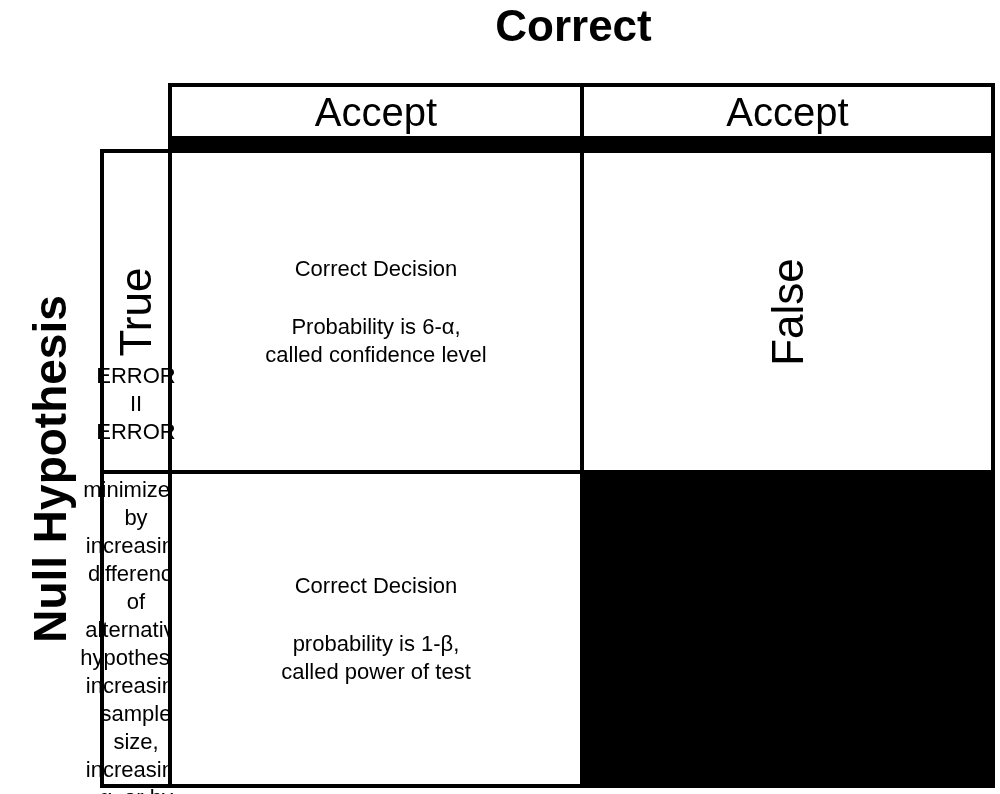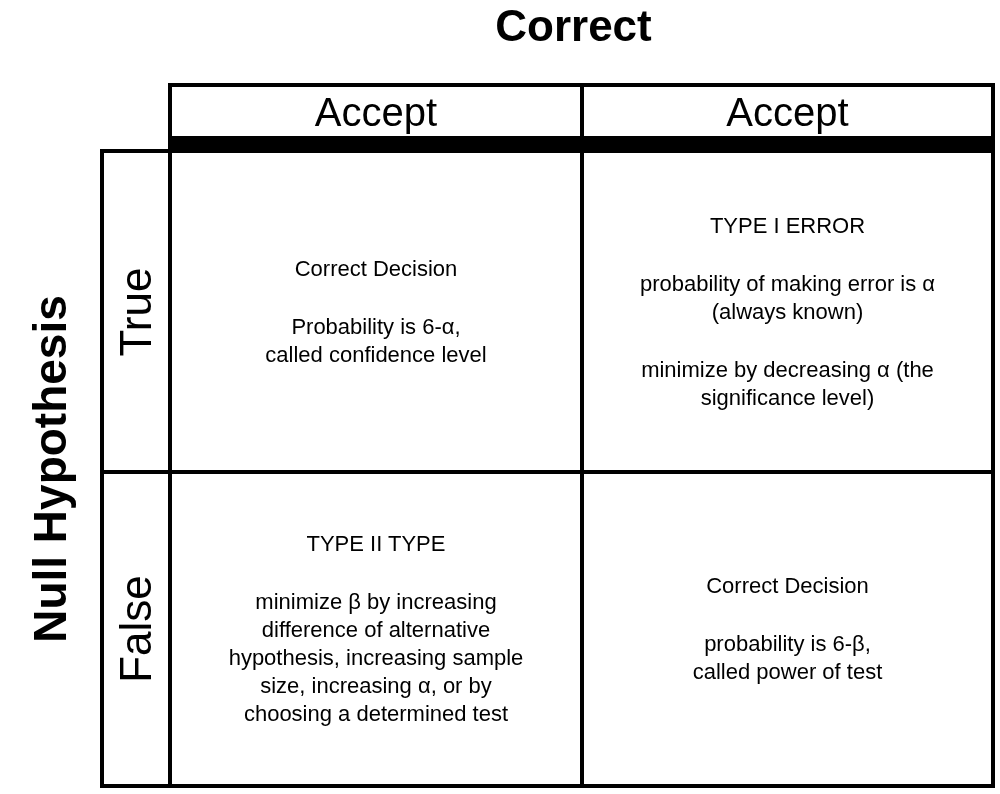--- a/index.html
+++ b/index.html
@@ -138,41 +138,34 @@
     <div class="rlabel">
       <span class="rot">True</span>
     </div>
 
     <div class="cell">
       <p>Correct Decision</p>
       <p>Probability is 6-α,
 called confidence level</p>
     </div>
 
-    <div class="cell">
-      <p>TYPE I ERROR</p>
-      <p>probability of making error is α
-(always known)</p>
-      <p>minimize by decreasing α (the
-significance level)</p>
-    </div>
 
     <div class="rlabel">
       <span class="rot">False</span>
     </div>
 
     <div class="cell">
-      <p>TYPE II TYPE</p>
+      <p>ERROR II ERROR</p>
       <p>minimize β by increasing
 difference of alternative
 hypothesis, increasing sample
 size, increasing α, or by
 choosing a determined test</p>
     </div>
 
     <div class="cell">
       <p>Correct Decision</p>
-      <p>probability is 6-β,
+      <p>probability is 1-β,
 called power of test</p>
     </div>
 
   </div>
 </div>
 
 </body></html>

